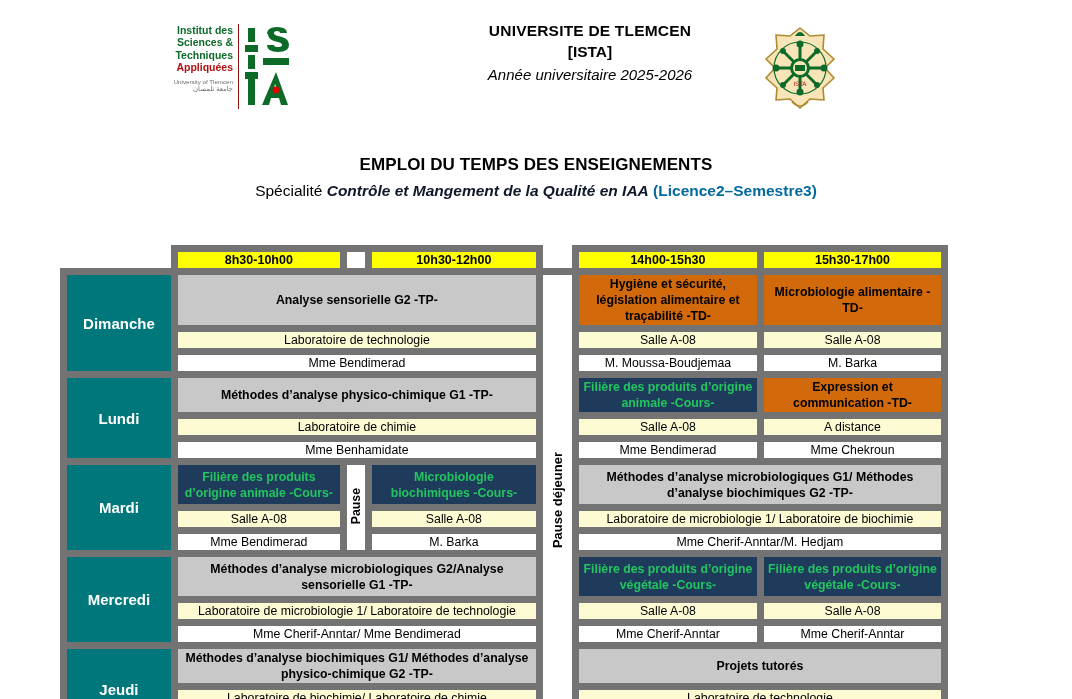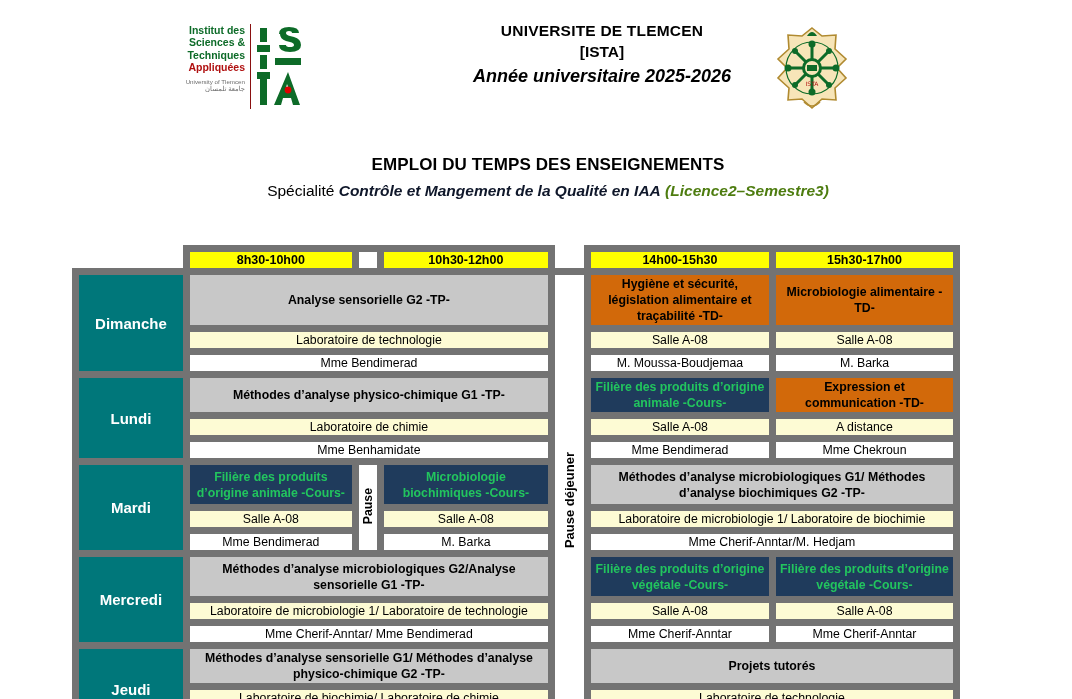--- a/index.html
+++ b/index.html
@@ -3,21 +3,21 @@
 <meta charset="utf-8">
 <style>
   * { box-sizing: border-box; margin: 0; padding: 0; }
   body {
     width: 1072px; height: 699px;
     background: #ffffff;
     font-family: "Liberation Sans", sans-serif;
     color: #000;
     overflow: hidden;
   }
-  .page { position: relative; width: 948px; height: 699px; margin-left: 12px; }
+  .page { position: relative; width: 948px; height: 699px; }
 
   
   .header {
     position: absolute; left: 0; top: 0; width: 1072px; height: 130px;
   }
   .logo-left {
     position: absolute; left: 160px; top: 24px;
     width: 145px; height: 85px;
     display: flex; align-items: stretch;
   }
@@ -35,30 +35,30 @@
     position: relative; width: 60px; margin-left: 6px;
   }
 
   .titleblock {
     position: absolute; left: 330px; top: 22px; width: 520px;
     text-align: center;
   }
   .t1 { font-size: 15.5px; font-weight: bold; letter-spacing: .2px; }
   .t2 { font-size: 15.5px; font-weight: bold; font-style: italic; font-family:"Liberation Serif", serif; margin-top: 2px; }
   .t3 { font-size: 15.5px; font-weight: bold; margin-top: 3px; }
-  .t4 { font-size: 18px; font-style: italic; margin-top: 5px; font-weight: bold; }
+  .t4 { font-size: 15px; font-style: italic; margin-top: 5px; }
 
   .emblem { position: absolute; left: 762px; top: 26px; width: 76px; height: 84px; }
 
   
   .subtitle { position: absolute; left: 0; top: 155px; width: 1072px; text-align: center; }
   .s1 { font-size: 17px; font-weight: bold; letter-spacing: .1px; }
   .s2 { font-size: 15.5px; margin-top: 7px; }
   .s2 .red { color: #0f172a; font-weight: bold; font-style: italic; }
-  .s2 .blue { color: #4d7c0f; font-weight: bold; font-style: italic; }
+  .s2 .blue { color: #0369a1; font-weight: bold; }
 
   
   .tbl {
     position: absolute; left: 60px; top: 245px;
     border-collapse: collapse;
     table-layout: fixed;
   }
   .tbl td {
     border: 7px solid #737373;
     vertical-align: middle;
@@ -276,21 +276,21 @@
         <td class="room">Salle A-08</td>
       </tr>
       <tr>
         <td class="teacher" colspan="3">Mme Cherif-Anntar/ Mme Bendimerad</td>
         <td class="teacher">Mme Cherif-Anntar</td>
         <td class="teacher">Mme Cherif-Anntar</td>
       </tr>
 
       <tr>
         <td class="day" rowspan="3">Jeudi</td>
-        <td class="subj grey" colspan="3" style="height:41px">Méthodes d’analyse sensorielle G1/ Méthodes d’analyse physico-chimique G2 -TP-</td>
+        <td class="subj grey" colspan="3" style="height:41px">Méthodes d’analyse biochimiques G1/ Méthodes d’analyse physico-chimique G2 -TP-</td>
         <td class="subj grey" colspan="2" style="height:41px">Projets tutorés</td>
       </tr>
       <tr>
         <td class="room" colspan="3">Laboratoire de biochimie/ Laboratoire de chimie</td>
         <td class="room" colspan="2">Laboratoire de technologie</td>
       </tr>
       <tr>
         <td class="teacher" colspan="3">M. Hedjam /Mme Benhamidate</td>
         <td class="teacher" colspan="2">Mme Mansri</td>
       </tr>

